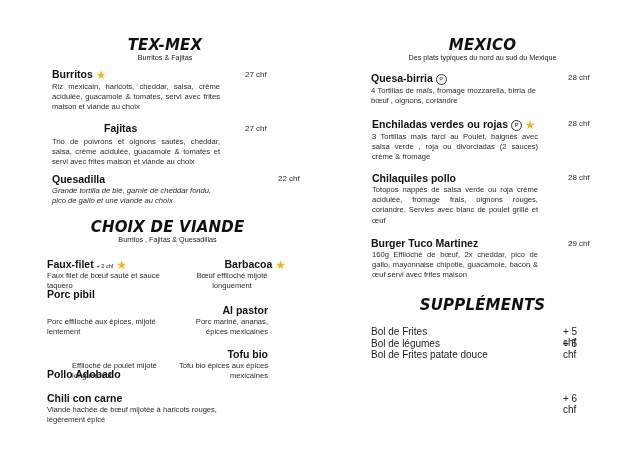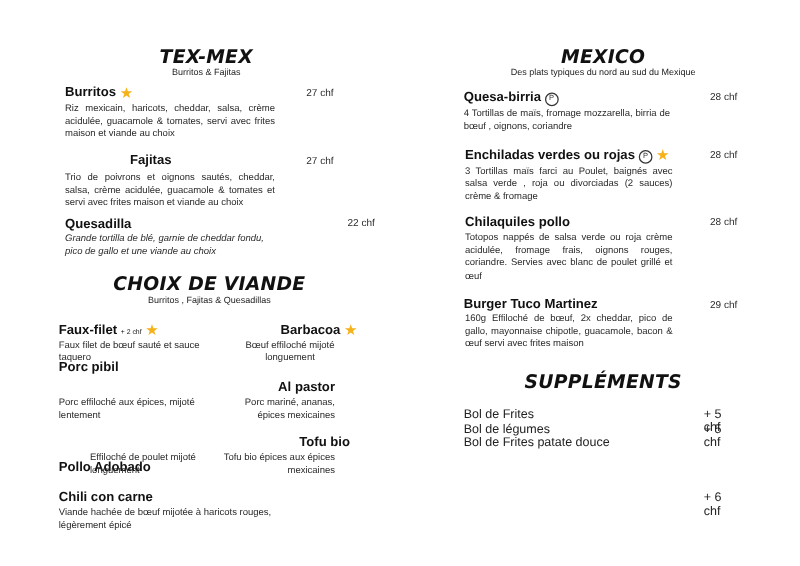--- a/index.html
+++ b/index.html
@@ -74,21 +74,21 @@
   <div class="abs name right" style="left:180px;top:304px;width:88px;">Al pastor</div>
   <div class="abs desc right" style="left:180px;top:317px;width:88px;text-align:right;">Porc mariné, ananas, épices mexicaines</div>
 </div>
 
 <div>
   <div class="abs name" style="left:47px;top:368px;">Pollo Adobado</div>
   <div class="abs desc" style="left:47px;top:361px;width:110px;text-align:left;margin-left:25px;">Effiloché de poulet mijoté longuement</div>
 </div>
 
 <div>
-  <div class="abs name right" style="left:182px;top:348px;width:98px;">Tofu bio</div>
+  <div class="abs name right" style="left:170px;top:348px;width:98px;">Tofu bio</div>
   <div class="abs desc right" style="left:166px;top:361px;width:102px;text-align:right;">Tofu bio épices aux épices mexicaines</div>
 </div>
 
 <div>
   <div class="abs name" style="left:47px;top:392px;">Chili con carne</div>
   <div class="abs desc" style="left:47px;top:405px;width:200px;text-align:left;">Viande hachée de bœuf mijotée à  haricots rouges, légèrement épicé</div>
 </div>
 
 <div class="abs h1" style="left:360px;top:36px;width:245px;">MEXICO</div>
 <div class="abs sub" style="left:360px;top:53px;width:245px;">Des plats typiques du nord au sud du Mexique</div>

